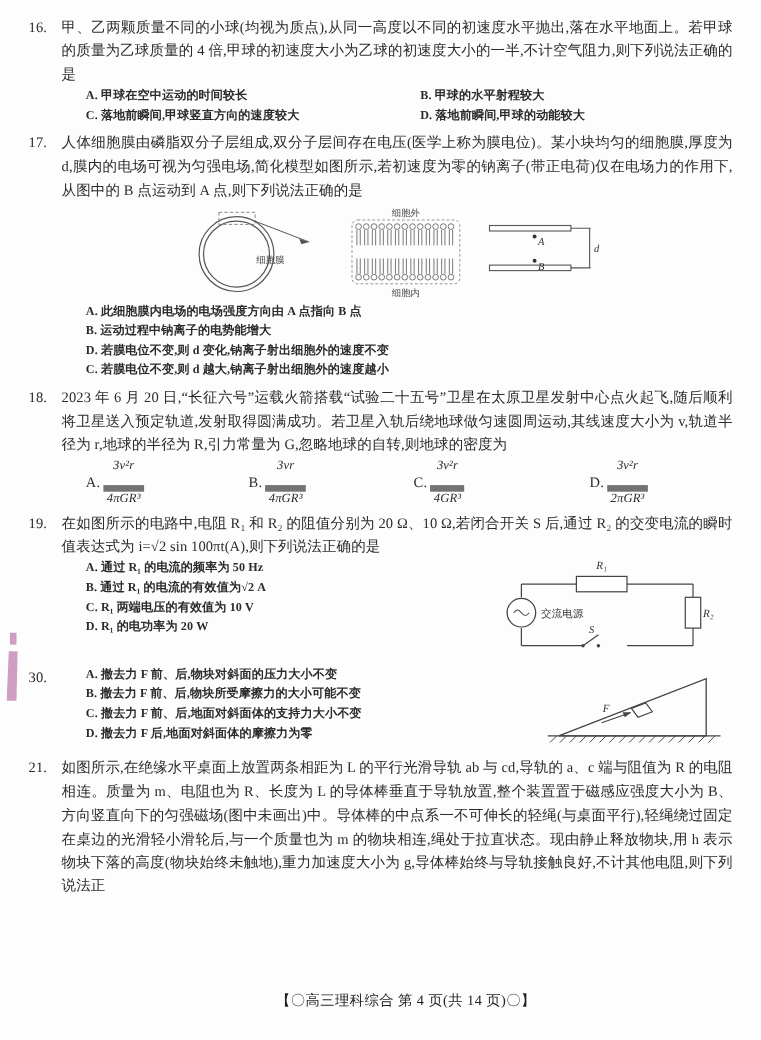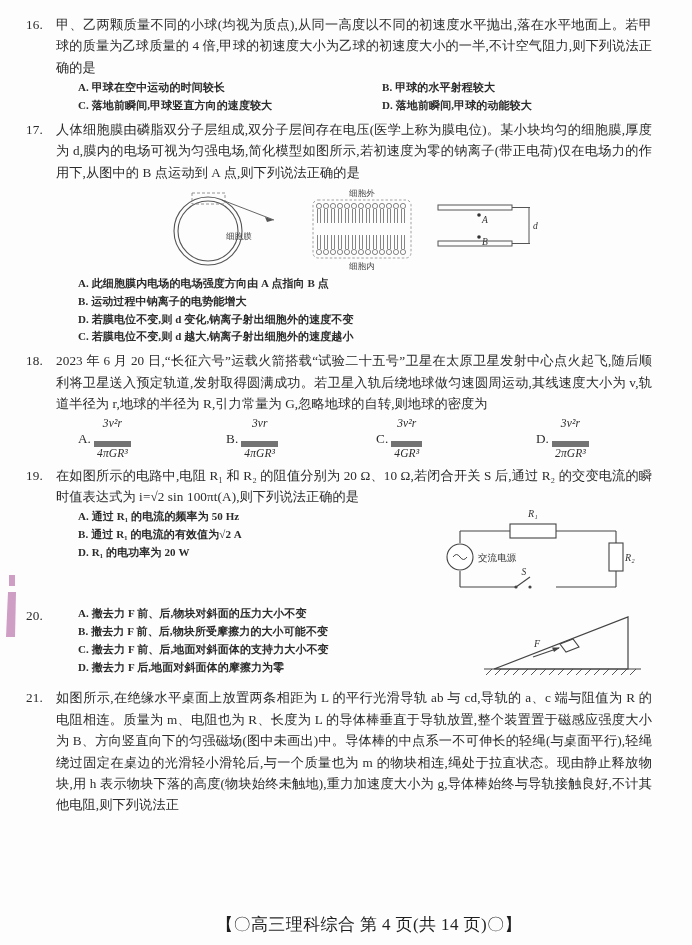--- a/index.html
+++ b/index.html
@@ -14,21 +14,21 @@
     font-family: "Liberation Serif", "DejaVu Serif", serif;
     color: #ララ;
     overflow: hidden;
   }
   .page {
     position: relative;
     width: 692px;
     height: 945px;
     background: #fdfdfd;
     box-sizing: border-box;
-    padding: 14px 40px 0 26px;
+    padding: 14px 26px 0 26px;
     color: #2b2b2b;
   }
   
   .q {
     position: relative;
     margin-bottom: 4px;
     font-size: 13.2px;
     line-height: 1.62;
     letter-spacing: 0.1px;
   }
@@ -111,23 +111,23 @@
     top: 575px;
     width: 13px;
     height: 86px;
   }
 
   
   .footer {
     position: absolute;
     left: 0;
     right: 0;
-    bottom: 9px;
+    bottom: 26px;
     text-align: center;
-    font-size: 17px;
+    font-size: 13px;
     letter-spacing: 0.4px;
     color: #1f1f1f;
     margin-left: 46px;
   }
   svg { display: block; }
 </style>
 </head>
 <body>
 
 <div class="page">
@@ -326,27 +326,28 @@
           <line x1="78" y1="86" x2="92" y2="76" stroke="#444" stroke-width="1.1"></line>
           <circle cx="78" cy="86" r="1.6" fill="#444"></circle>
           <circle cx="92" cy="86" r="1.6" fill="#444"></circle>
           <text x="86" y="74" font-size="9.5" font-style="italic" text-anchor="middle" fill="#333" font-family="'Liberation Serif',serif">S</text>
         </svg>
       </div>
 
       <div class="opts">
         <div class="opt">A. 通过 R₁ 的电流的频率为 50 Hz</div>
         <div class="opt">B. 通过 R₁ 的电流的有效值为√2 A</div>
+        <div class="opt">C. R₁ 两端电压的有效值为 10 V</div>
         <div class="opt">D. R₁ 的电功率为 20 W</div>
       </div>
     </div>
   </div>
 
   <div class="q clearfix">
-    <div class="q-num">20.</div>
+    <div class="q-num">30.</div>
     <div class="q-body">
 
       <div class="fig-float-right" style="margin-top:2px">
         <svg width="170" height="74" viewBox="0 0 170 74">
 
           <path d="M16 62 L150 62 L150 10 Z" fill="none" stroke="#444" stroke-width="1.2"></path>
 
           <line x1="6" y1="62" x2="163" y2="62" stroke="#444" stroke-width="1.2"></line>
           <g stroke="#444" stroke-width="0.9">
             <line x1="8" y1="68" x2="14" y2="62"></line>

